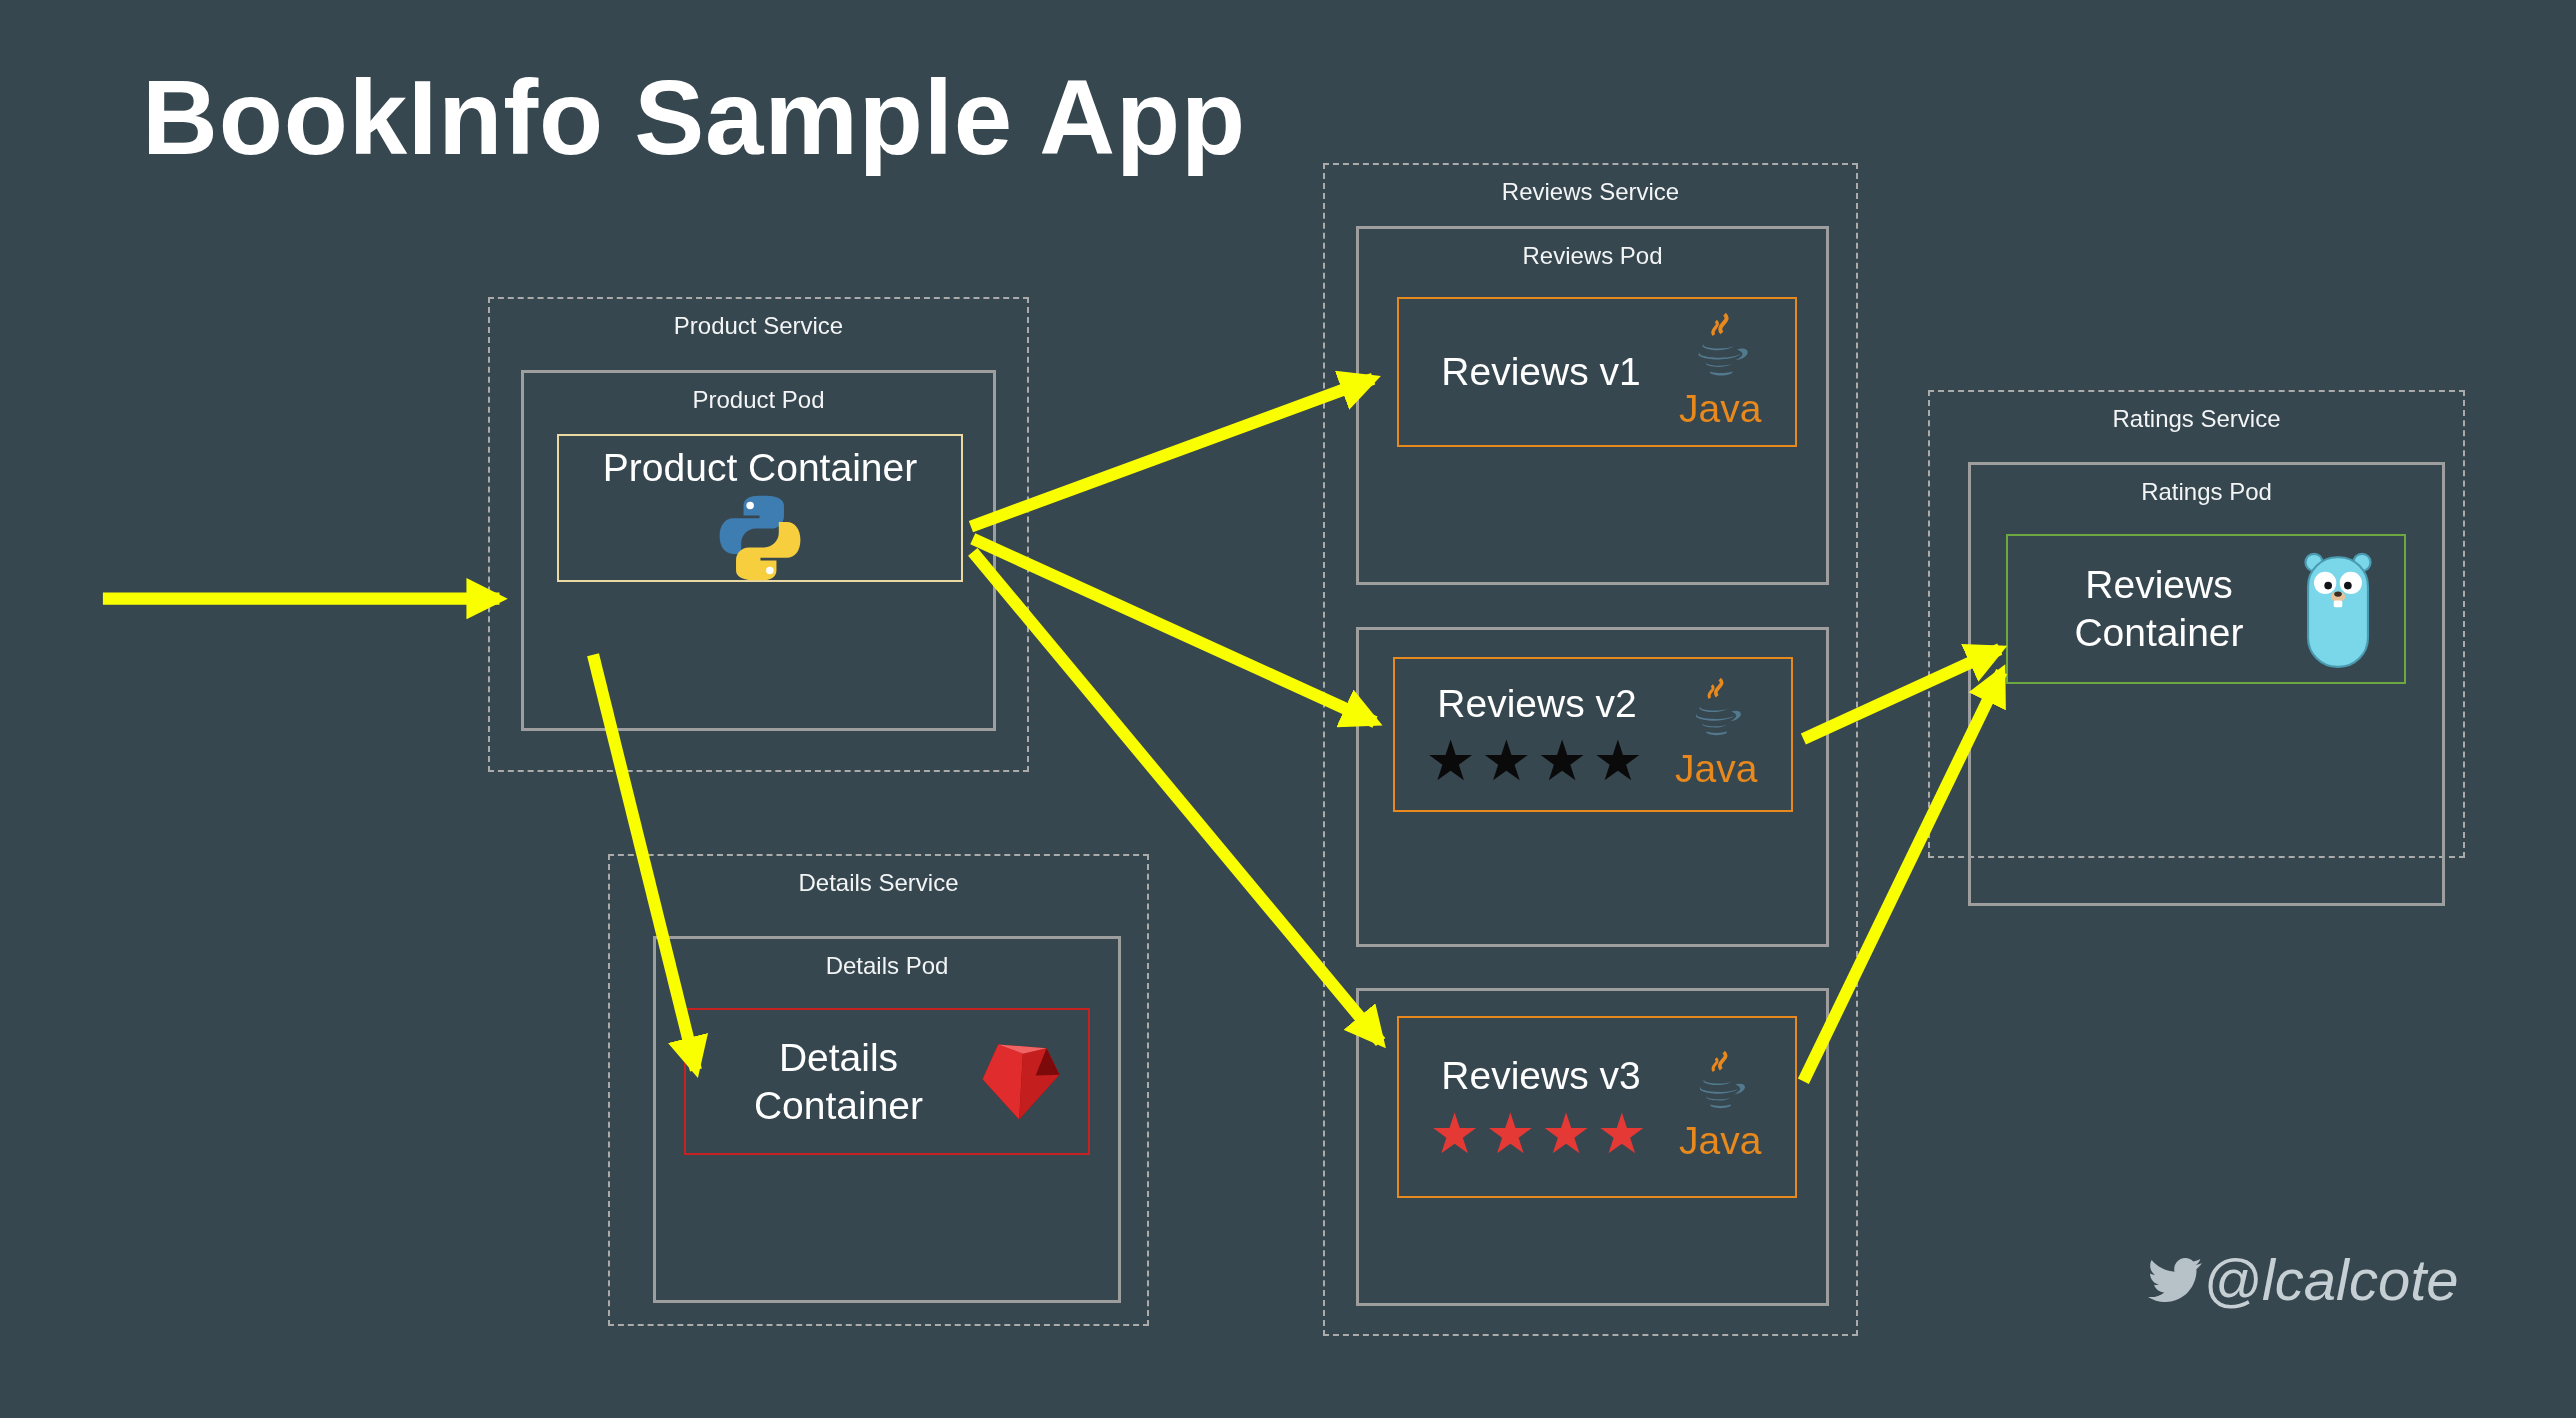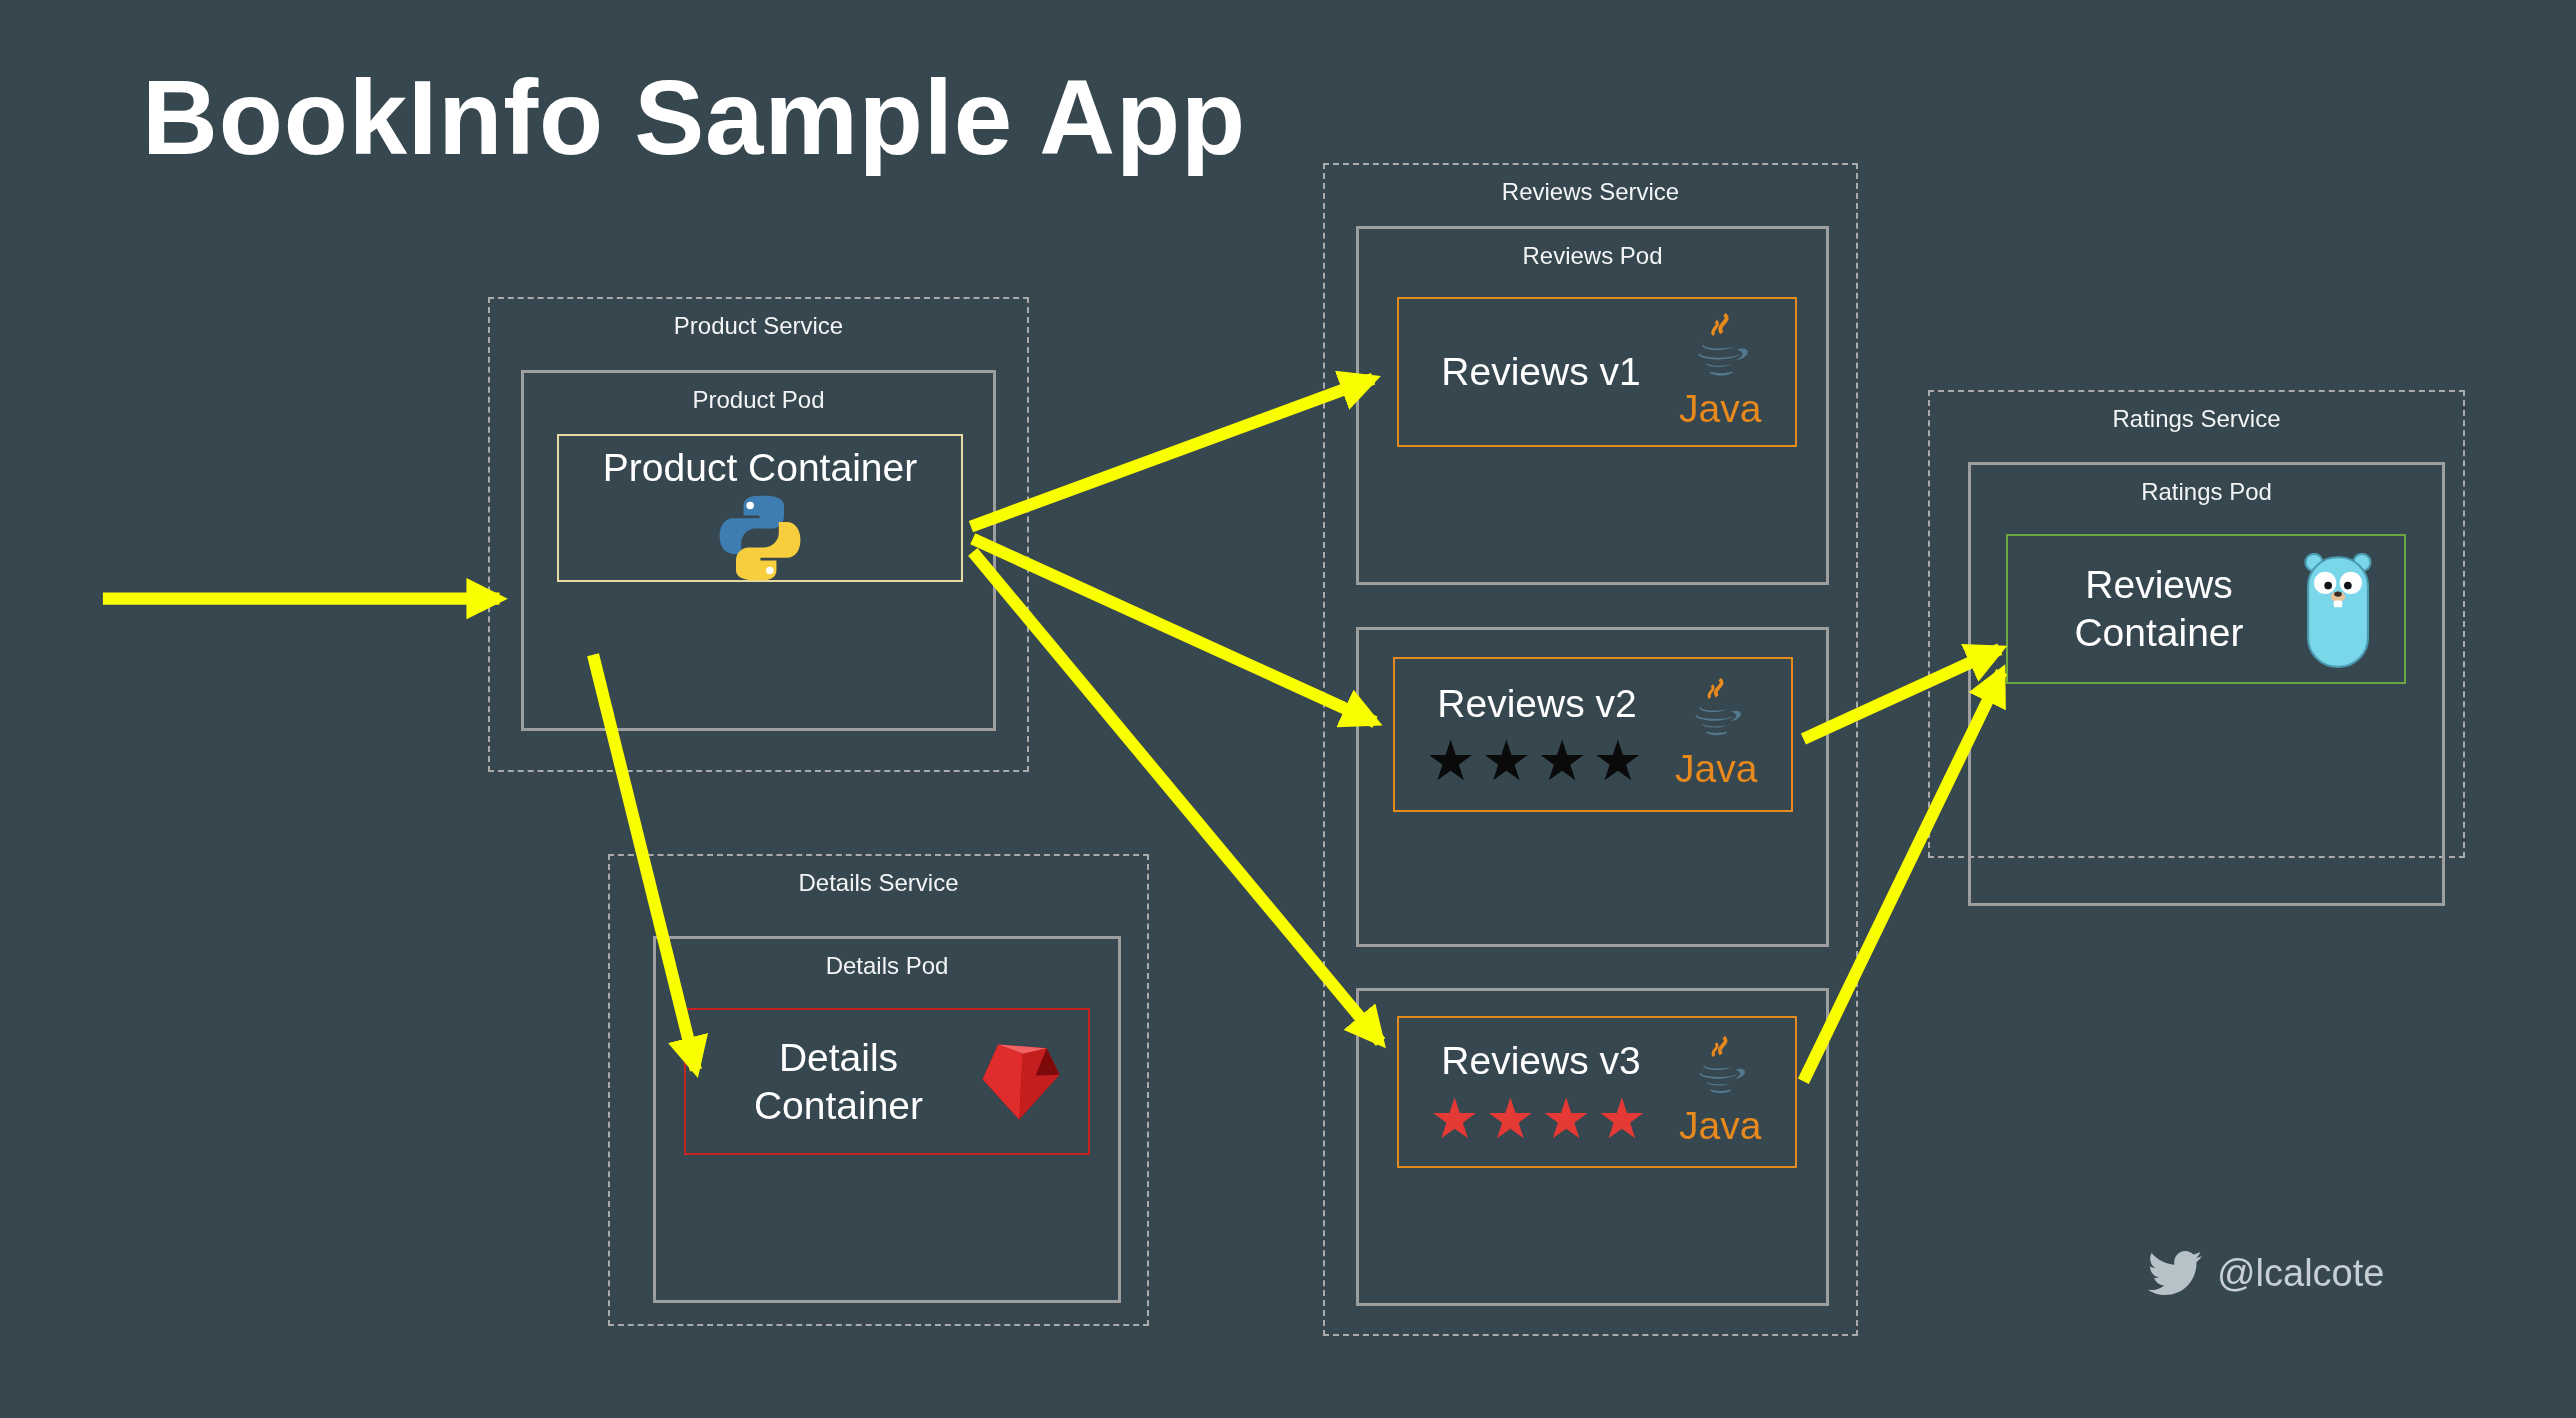--- a/index.html
+++ b/index.html
@@ -49,22 +49,22 @@
   .stars { font-size:56px; line-height:1; letter-spacing:5.6px; white-space:nowrap; }
   .stars-black { color: var(--stars-black,#0A0A0A); }
   .stars-red   { color: var(--stars-red,#E53935); }
 
   .arrows { position:absolute; inset:0; z-index:5; pointer-events:none; }
   .arrow { stroke: var(--arrow-yellow,#FAFF00); stroke-width:13px; fill:none; }
   .ah-fill { fill: var(--arrow-yellow,#FAFF00); }
 
   .attribution {
     position:absolute; left:2148px; top:1246px;
-    display:flex; align-items:center; gap:15px;
-    color: var(--muted-text,#C6CFD4); font-size:38px;
+    display:flex; align-items:center; gap:1px;
+    color: var(--muted-text,#C6CFD4); font-size:58px;font-style:italic;
   }
 </style>
 </head>
 <body>
 
 <div class="stage">
 
   <h1 class="title">BookInfo Sample App</h1>
 
   <div class="abs service-box" style="left:488px;top:297px;width:541px;height:475px;">
@@ -147,21 +147,21 @@
           <path d="M30 74c-5 2 1 4 10 5 11 1 22 0 27-2-4 3-14 5-24 4-10 0-20-4-13-7z" fill="#53798F"></path>
           <path d="M75 55c8-3 16-1 16 4 0 6-9 11-18 12 6-3 11-7 10-10-1-3-4-4-8-6z" fill="#53798F"></path>
           <path d="M34 88c8 3 26 3 34 0 2 3-8 6-17 6s-19-3-17-6z" fill="#53798F"></path>
         </svg>
       </span>
       <span class="java-label">Java</span>
     </div>
   </div>
 
   <div class="abs pod-box" style="left:1356px;top:988px;width:473px;height:318px;"></div>
-  <div class="abs container-box b-java" style="left:1397px;top:1016px;width:400px;height:152px;">
+  <div class="abs container-box b-java" style="left:1397px;top:1016px;width:400px;height:182px;">
     <div class="rev-left">
       <div class="container-label one-line">Reviews v3</div>
       <div class="stars stars-red">★★★★</div>
     </div>
     <div class="lang-col">
       <span class="icon">
         <svg width="62" height="67" viewBox="0 0 100 110">
           <path d="M56 2c12 10-14 16-4 28" stroke="#E8891D" stroke-width="6" fill="none"></path>
           <path d="M43 12c9 8-10 12-3 21" stroke="#E8891D" stroke-width="5" fill="none"></path>
           <path d="M26 46c-6 3 2 6 12 7 13 1 26 0 32-3-5 4-17 6-29 6-12-1-24-5-15-10z" fill="#53798F"></path>

